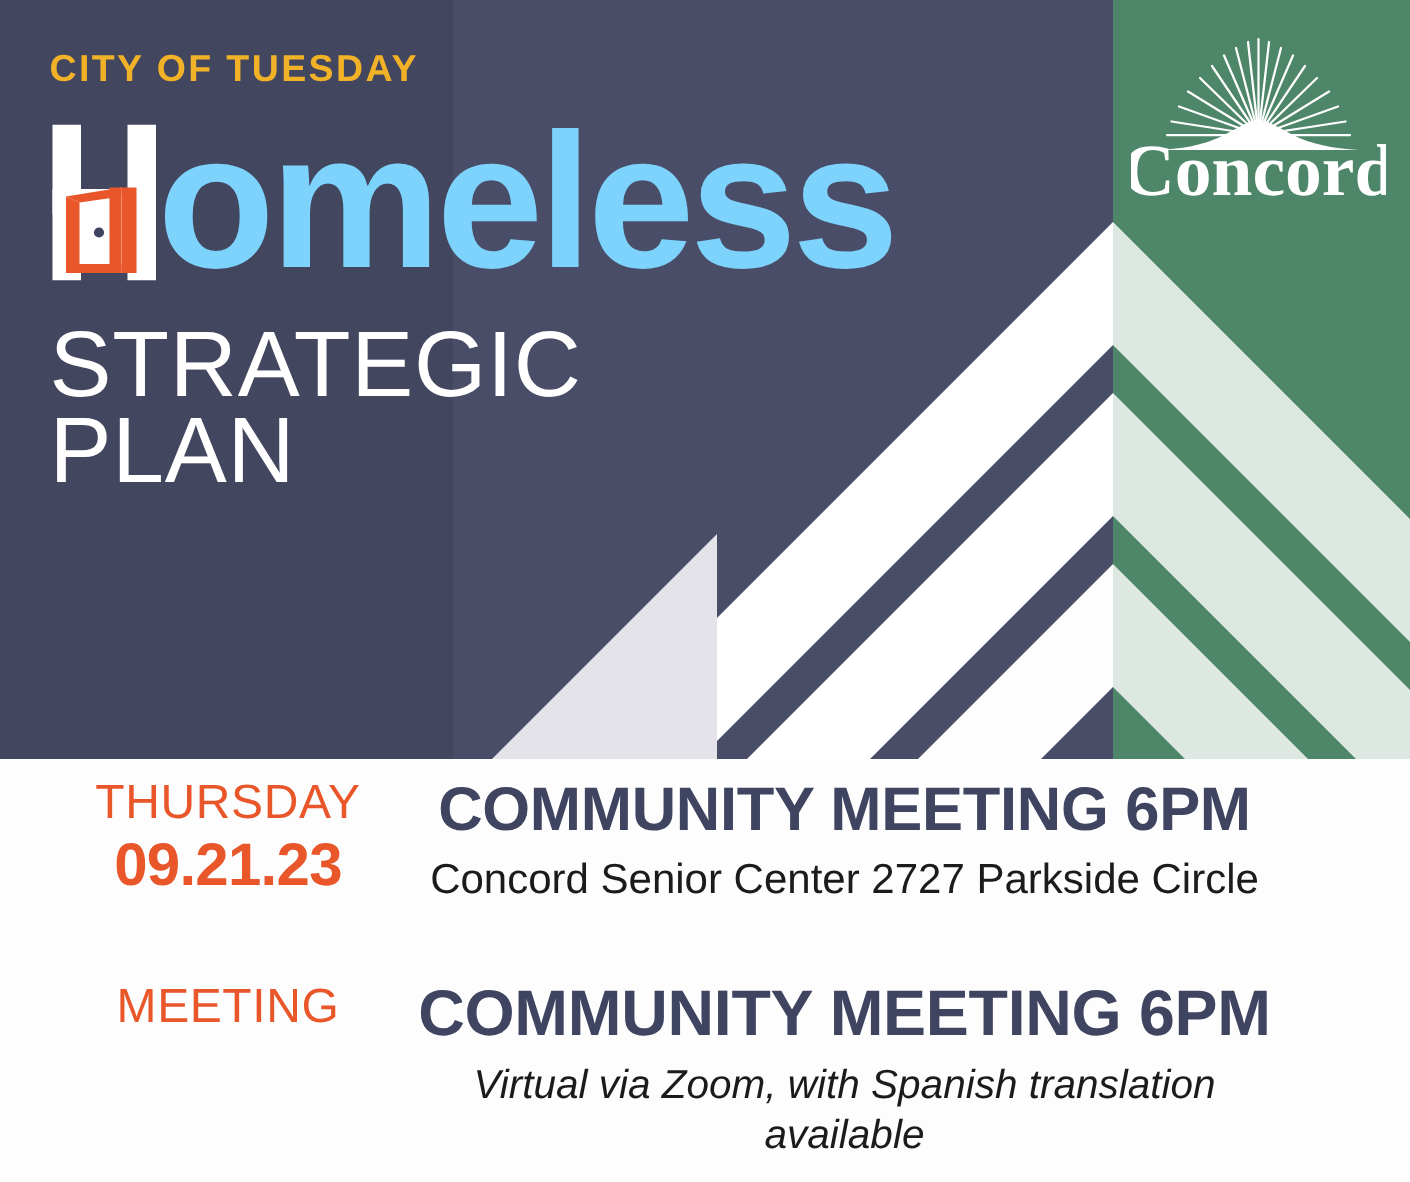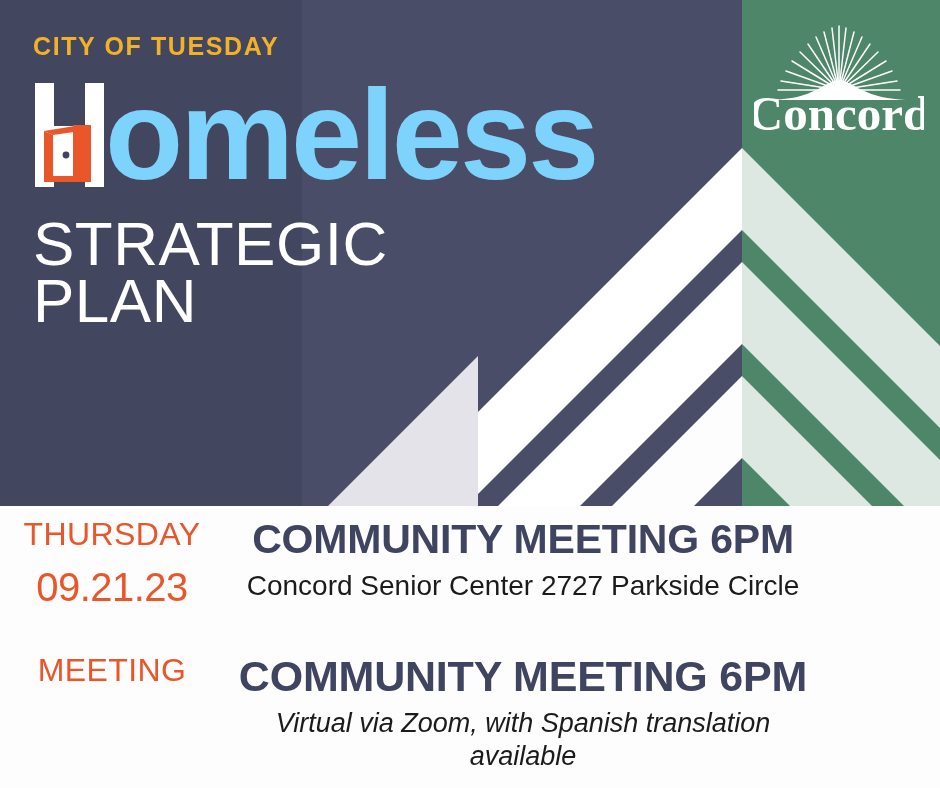--- a/index.html
+++ b/index.html
@@ -123,42 +123,43 @@
     top: 506px;
     width: 940px;
     height: 282px;
   }
   .event-row {
     position: absolute;
     left: 0;
     width: 836px;
     display: flex;
     align-items: flex-start;
+    padding-left: 40px;
   }
   .event-row.row1 { top: 12px; }
   .event-row.row2 { top: 148px; }
 
   .event-when {
     width: 224px;
     flex: none;
     text-align: center;
     color: #e8562a;
   }
   .event-day {
     font-size: 32px;
     font-weight: 400;
     letter-spacing: 0.4px;
     line-height: 1.05;
   }
   .event-date {
     font-size: 40px;
-    font-weight: 400;
+    font-weight: 700;
     letter-spacing: -0.5px;
     line-height: 1.15;
-    margin-top: 12px;
+    margin-top: 2px;
     text-align: center;
   }
 
   .event-what {
     flex: 1;
     text-align: center;
     padding-right: 14px;
   }
   .event-headline {
     color: #3f4460;

